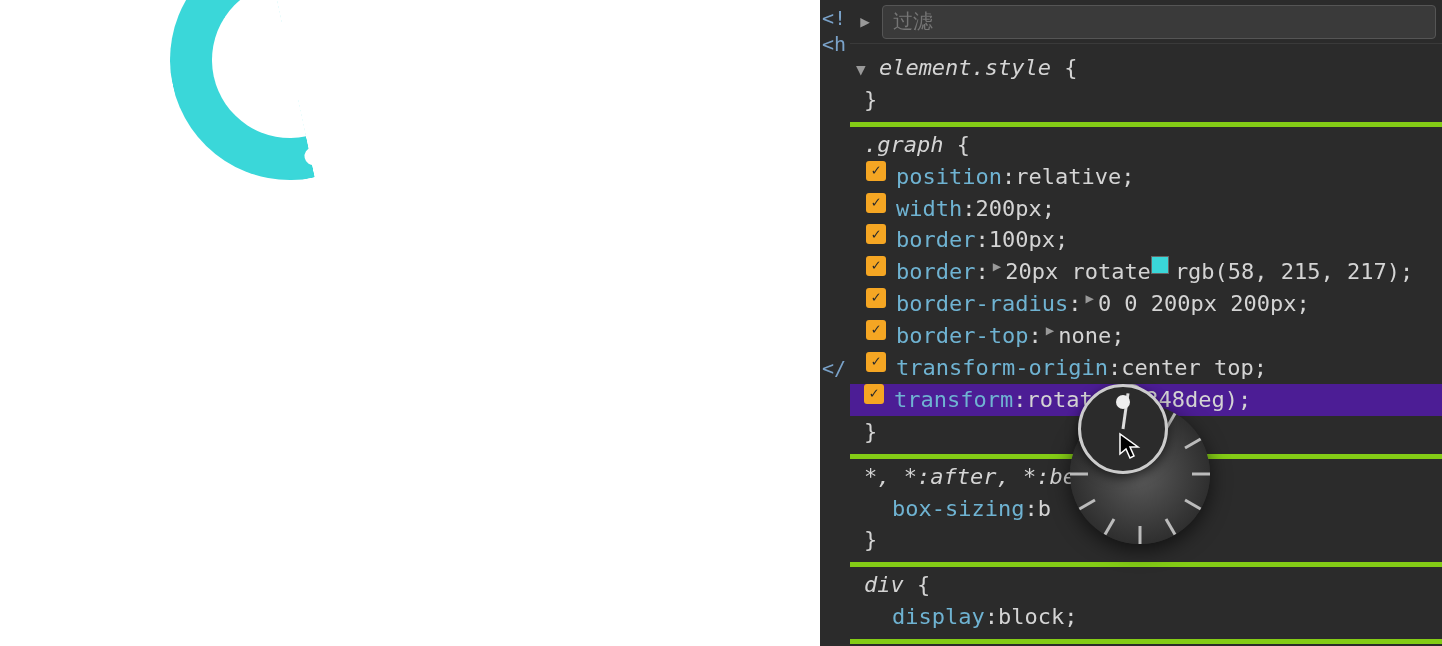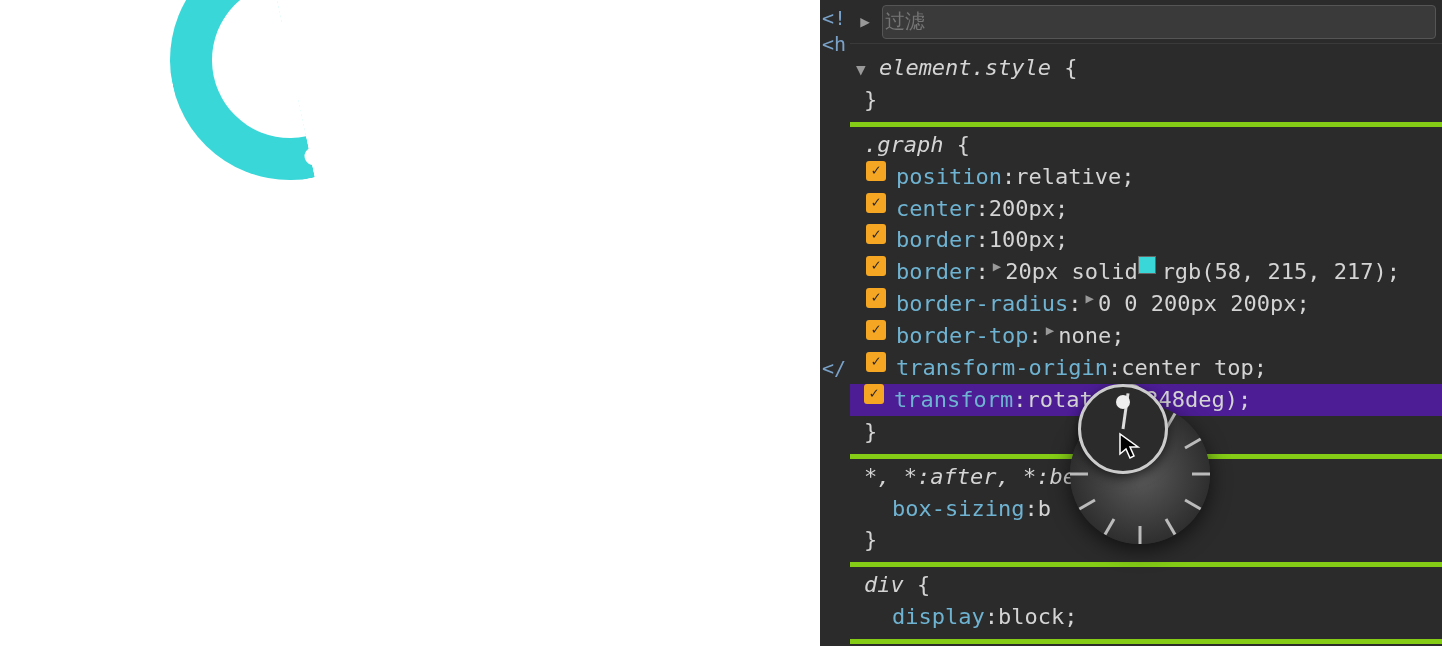--- a/index.html
+++ b/index.html
@@ -91,21 +91,21 @@
     color:#999; font-size:16px; width:18px; text-align:center; cursor:pointer;
   }
   .filter-input {
     flex:1;
     background:#3a3a3a;
     border:1px solid #555;
     border-radius:4px;
     height:34px;
     color:#aaa;
     font-size:20px;
-    padding:0 2px;
+    padding:0 10px;
     font-family: -apple-system,"PingFang SC",sans-serif;
   }
   .styles-content {
     padding: 6px 0 0 0;
     font-size: 22px;
     line-height: 1.45;
     font-family: Menlo, Monaco, monospace;
   }
   .rule { padding: 2px 14px 6px 14px; border-bottom:5px solid #84cc16;}
   .selector { color:#d4d4d4; font-style: italic;}
@@ -204,38 +204,38 @@
 
         <div class="decl">
           <span class="chk"></span>
           <span class="prop">position</span>
             <span class="colon">: </span>
             <span class="val">relative</span>
             <span class="val">;</span>
         </div>
         <div class="decl">
           <span class="chk"></span>
-          <span class="prop">center</span>
+          <span class="prop">width</span>
             <span class="colon">: </span>
             <span class="val">200px</span>
             <span class="val">;</span>
         </div>
         <div class="decl">
           <span class="chk"></span>
           <span class="prop">border</span>
             <span class="colon">: </span>
             <span class="val">100px</span>
             <span class="val">;</span>
         </div>
         <div class="decl">
           <span class="chk"></span>
           <span class="prop">border</span>
             <span class="colon">: </span>
             <span class="tri">▶</span>
-            <span class="val">20px solid</span>
+            <span class="val">20px rotate</span>
           <span class="swatch"></span>
             <span class="val">rgb(58, 215, 217)</span>
             <span class="val">;</span>
         </div>
         <div class="decl">
           <span class="chk"></span>
           <span class="prop">border-radius</span>
             <span class="colon">: </span>
             <span class="tri">▶</span>
             <span class="val">0 0 200px 200px</span>

